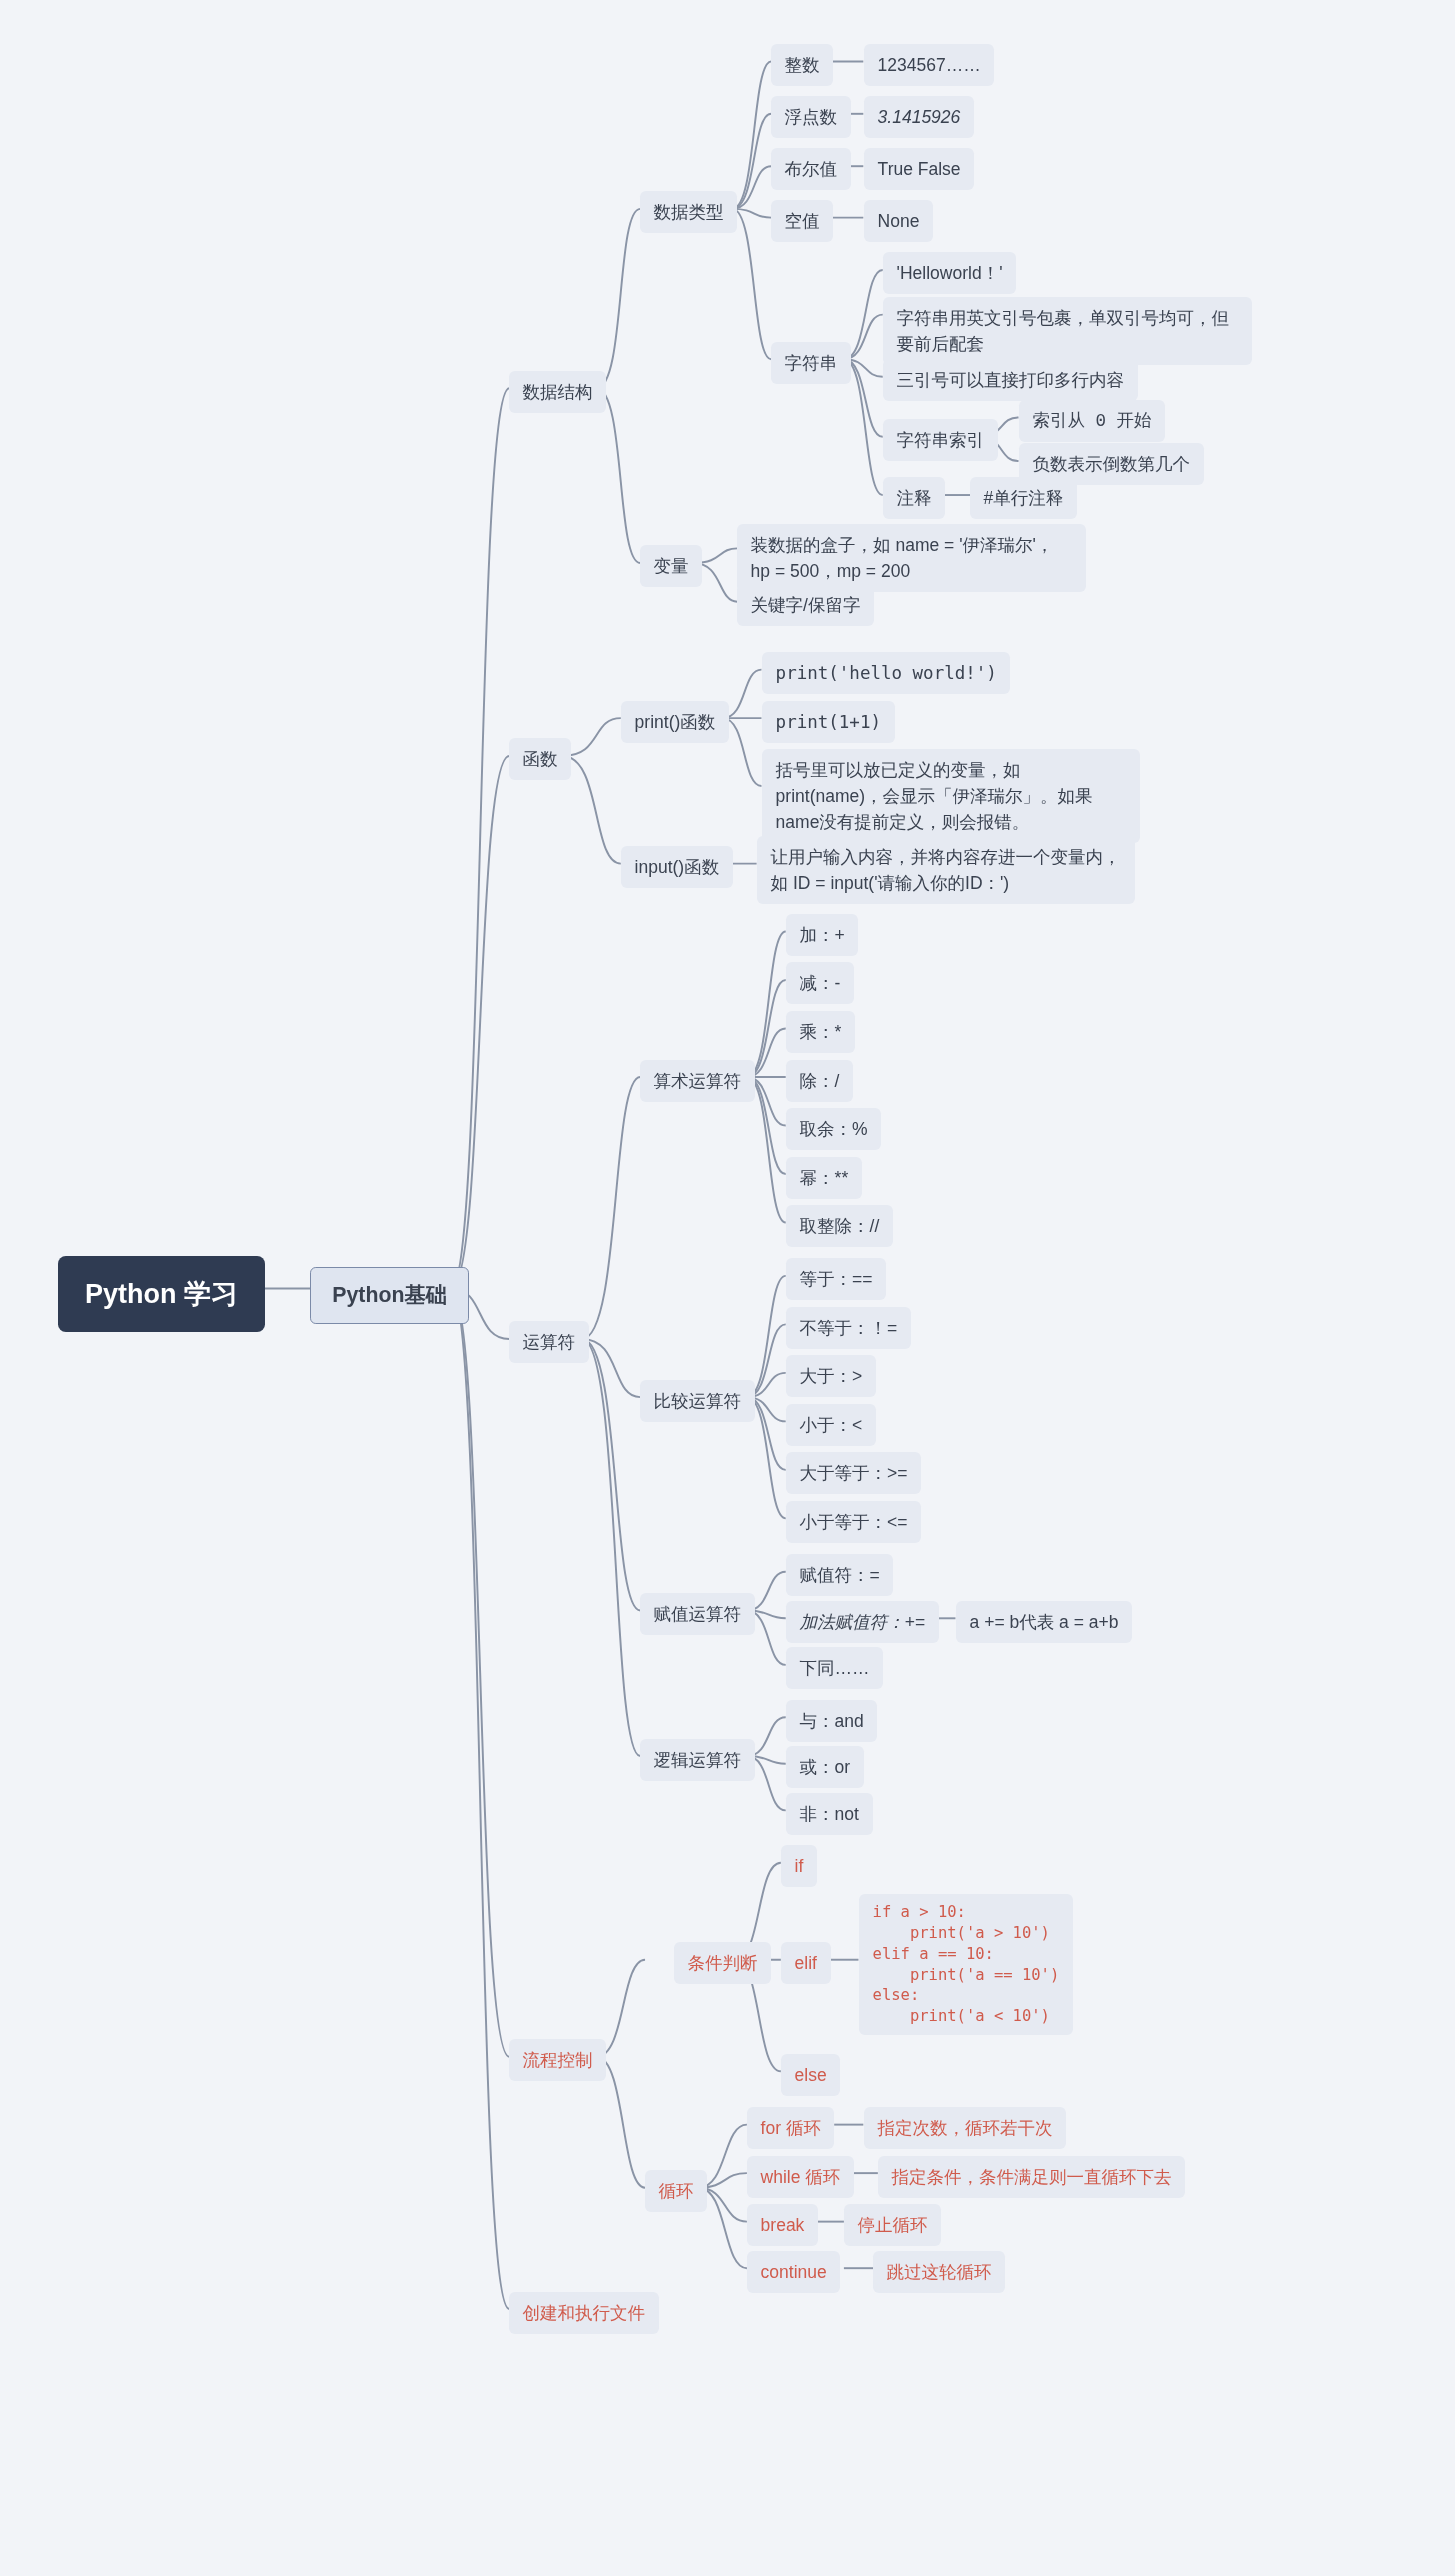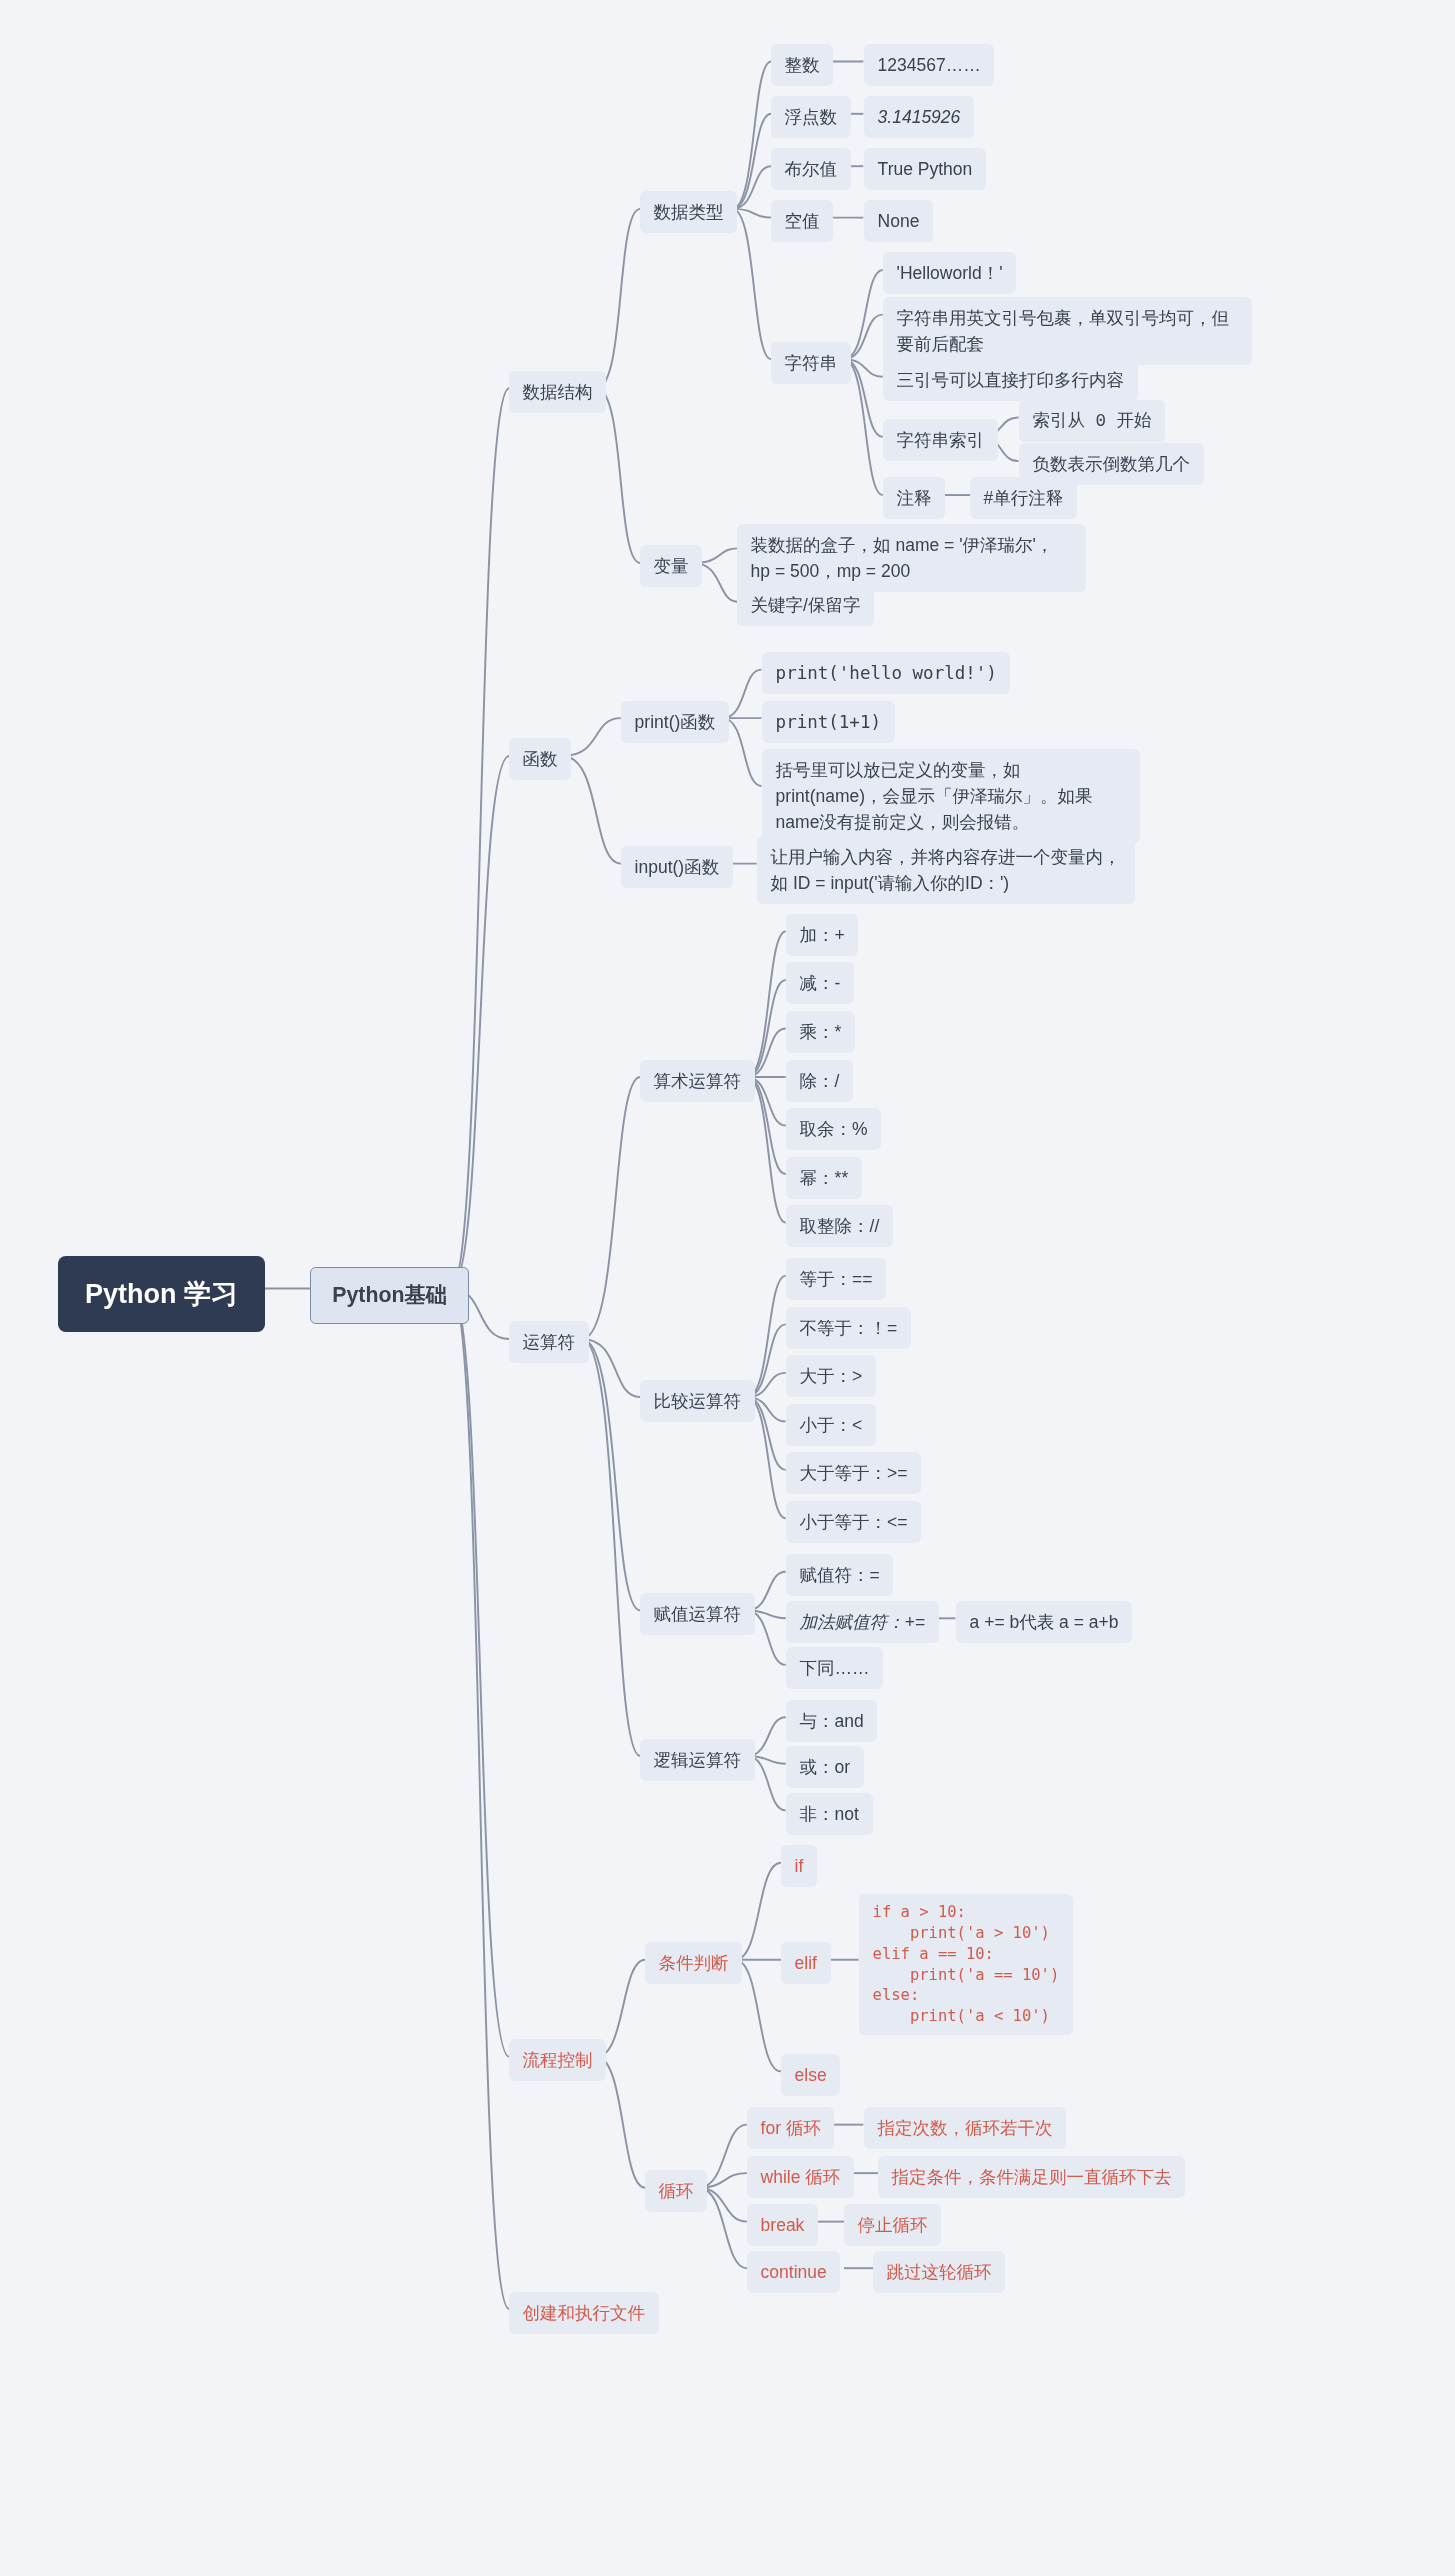--- a/index.html
+++ b/index.html
@@ -108,21 +108,21 @@
 <div class="node root" style="left:58px;top:1256px;">Python 学习</div>
 <div class="node hub" style="left:310px;top:1267px;">Python基础</div>
 
 <div class="node" style="left:509px;top:371px;">数据结构</div>
 <div class="node" style="left:640px;top:191px;">数据类型</div>
 <div class="node" style="left:771px;top:44px;">整数</div>
 <div class="node" style="left:864px;top:44px;">1234567……</div>
 <div class="node" style="left:771px;top:96px;">浮点数</div>
 <div class="node" style="left:864px;top:96px;font-style:italic;">3.1415926</div>
 <div class="node" style="left:771px;top:148px;">布尔值</div>
-<div class="node" style="left:864px;top:148px;">True Python</div>
+<div class="node" style="left:864px;top:148px;">True False</div>
 <div class="node" style="left:771px;top:200px;">空值</div>
 <div class="node" style="left:864px;top:200px;">None</div>
 <div class="node" style="left:771px;top:342px;">字符串</div>
 <div class="node" style="left:883px;top:252px;">'Helloworld！'</div>
 <div class="node multi" style="left:883px;top:297px;width:369px;">字符串用英文引号包裹，单双引号均可，但要前后配套</div>
 <div class="node" style="left:883px;top:359px;">三引号可以直接打印多行内容</div>
 <div class="node" style="left:883px;top:419px;">字符串索引</div>
 <div class="node" style="left:1019px;top:400px;font-family:Liberation Mono, monospace;">索引从 0 开始</div>
 <div class="node" style="left:1019px;top:443px;">负数表示倒数第几个</div>
 <div class="node" style="left:883px;top:477px;">注释</div>
@@ -159,21 +159,21 @@
 <div class="node" style="left:786px;top:1554px;">赋值符：=</div>
 <div class="node" style="left:786px;top:1601px;font-style:italic;">加法赋值符：+=</div>
 <div class="node" style="left:956px;top:1601px;">a += b代表 a = a+b</div>
 <div class="node" style="left:786px;top:1647px;">下同……</div>
 <div class="node" style="left:640px;top:1739px;">逻辑运算符</div>
 <div class="node" style="left:786px;top:1700px;">与：and</div>
 <div class="node" style="left:786px;top:1746px;">或：or</div>
 <div class="node" style="left:786px;top:1793px;">非：not</div>
 
 <div class="node red" style="left:509px;top:2039px;">流程控制</div>
-<div class="node red" style="left:645px;top:1942px;">条件判断</div>
+<div class="node red" style="left:674px;top:1942px;">条件判断</div>
 <div class="node red" style="left:781px;top:1845px;">if</div>
 <div class="node red" style="left:781px;top:1942px;">elif</div>
 <div class="node red code multi" style="left:859px;top:1894px;white-space:pre;line-height:1.35;font-size:15.5px;">if a &gt; 10:
     print('a &gt; 10')
 elif a == 10:
     print('a == 10')
 else:
     print('a &lt; 10')</div>
 <div class="node red" style="left:781px;top:2054px;">else</div>
 <div class="node red" style="left:645px;top:2170px;text-align:center;">循环</div>

